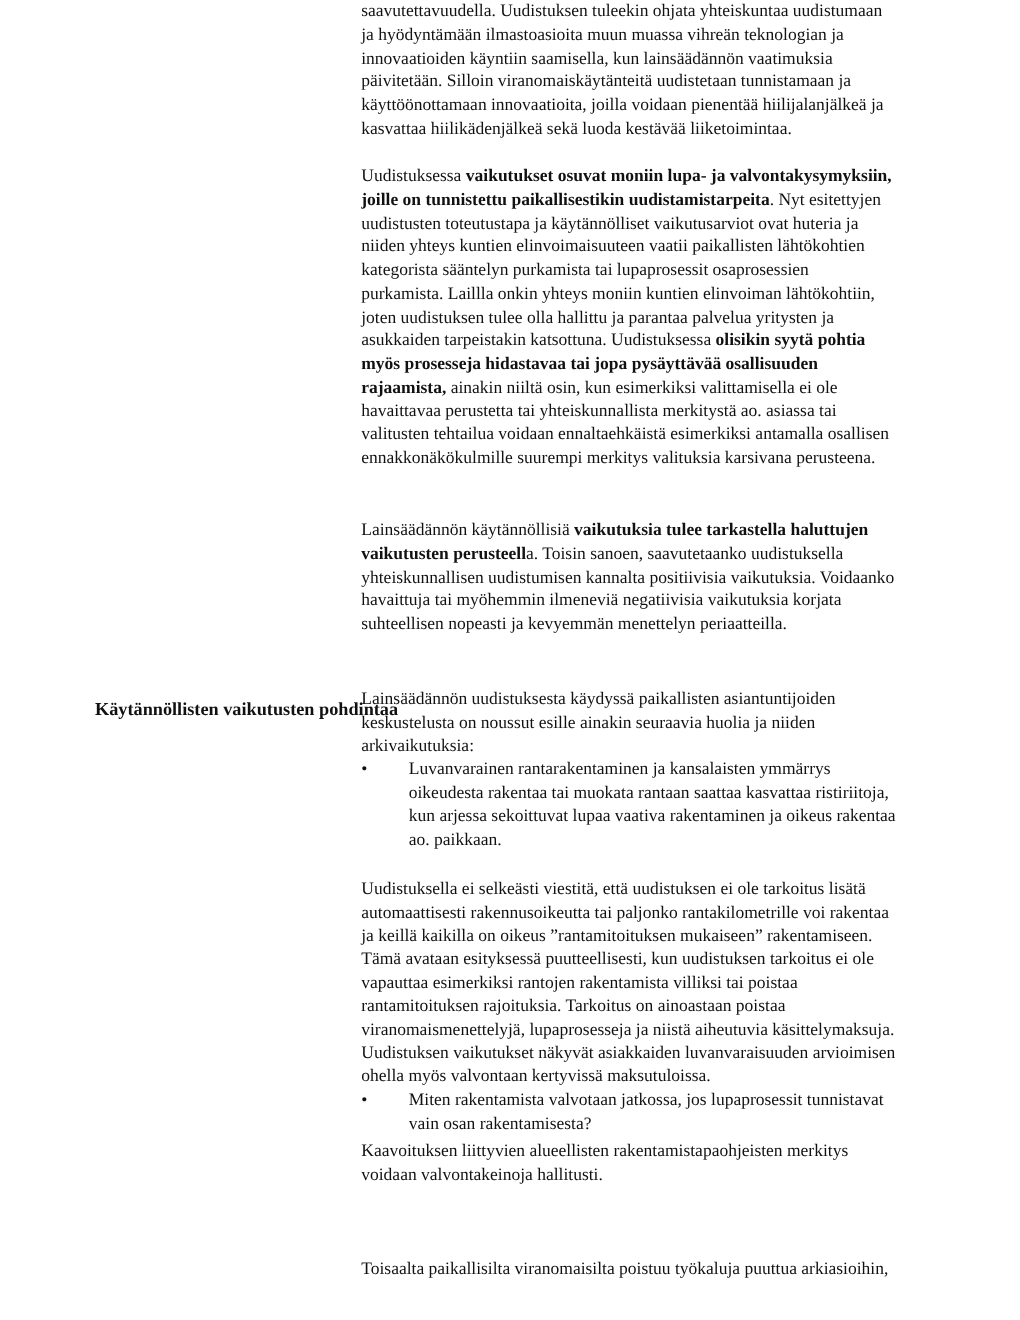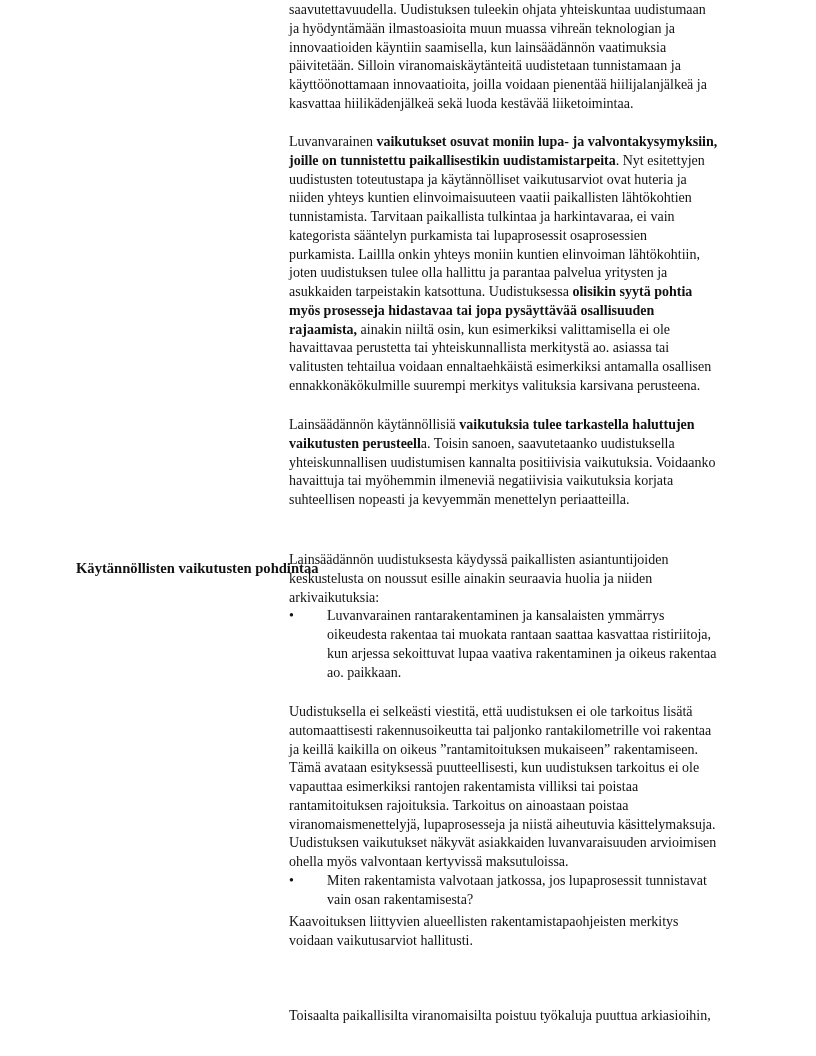--- a/index.html
+++ b/index.html
@@ -22,25 +22,24 @@
   <div class="block" style="top:1px;">
     <span class="line">saavutettavuudella. Uudistuksen tuleekin ohjata yhteiskuntaa uudistumaan</span>
     <span class="line">ja hyödyntämään ilmastoasioita muun muassa vihreän teknologian ja</span>
     <span class="line">innovaatioiden käyntiin saamisella, kun lainsäädännön vaatimuksia</span>
     <span class="line">päivitetään. Silloin viranomaiskäytänteitä uudistetaan tunnistamaan ja</span>
     <span class="line">käyttöönottamaan innovaatioita, joilla voidaan pienentää hiilijalanjälkeä ja</span>
     <span class="line">kasvattaa hiilikädenjälkeä sekä luoda kestävää liiketoimintaa.</span>
   </div>
 
   <div class="block" style="top:133px;">
-    <span class="line"><span>Luvanvarainen </span><b>vaikutukset osuvat moniin lupa- ja valvontakysymyksiin,</b></span>
+    <span class="line"><span>Uudistuksessa </span><b>vaikutukset osuvat moniin lupa- ja valvontakysymyksiin,</b></span>
     <span class="line"><b>joille on tunnistettu paikallisestikin uudistamistarpeita</b><span>. Nyt esitettyjen</span></span>
     <span class="line">uudistusten toteutustapa ja käytännölliset vaikutusarviot ovat huteria ja</span>
     <span class="line">niiden yhteys kuntien elinvoimaisuuteen vaatii paikallisten lähtökohtien</span>
-    <span class="line">tunnistamista. Tarvitaan paikallista tulkintaa ja harkintavaraa, ei vain</span>
     <span class="line">kategorista sääntelyn purkamista tai lupaprosessit osaprosessien</span>
     <span class="line">purkamista. Laillla onkin yhteys moniin kuntien elinvoiman lähtökohtiin,</span>
     <span class="line">joten uudistuksen tulee olla hallittu ja parantaa palvelua yritysten ja</span>
     <span class="line"><span>asukkaiden tarpeistakin katsottuna. Uudistuksessa </span><b>olisikin syytä pohtia</b></span>
     <span class="line"><b>myös prosesseja hidastavaa tai jopa pysäyttävää osallisuuden</b></span>
     <span class="line"><b>rajaamista,</b><span> ainakin niiltä osin, kun esimerkiksi valittamisella ei ole</span></span>
     <span class="line">havaittavaa perustetta tai yhteiskunnallista merkitystä ao. asiassa tai</span>
     <span class="line">valitusten tehtailua voidaan ennaltaehkäistä esimerkiksi antamalla osallisen</span>
     <span class="line">ennakkonäkökulmille suurempi merkitys valituksia karsivana perusteena.</span>
   </div>
@@ -84,20 +83,20 @@
       <span class="bullet">•</span>
       <div class="bullet-text">
         <span class="line">Miten rakentamista valvotaan jatkossa, jos lupaprosessit tunnistavat</span>
         <span class="line">vain osan rakentamisesta?</span>
       </div>
     </div>
   </div>
 
   <div class="block" style="top:913px;">
     <span class="line">Kaavoituksen liittyvien alueellisten rakentamistapaohjeisten merkitys</span>
-    <span class="line">voidaan vaikutusarviot hallitusti.</span>
+    <span class="line">voidaan valvontakeinoja hallitusti.</span>
   </div>
 
   <div class="block" style="top:1007px;">
     <span class="line">Toisaalta paikallisilta viranomaisilta poistuu työkaluja puuttua arkiasioihin,</span>
   </div>
 
 </div>
 
 </body></html>

